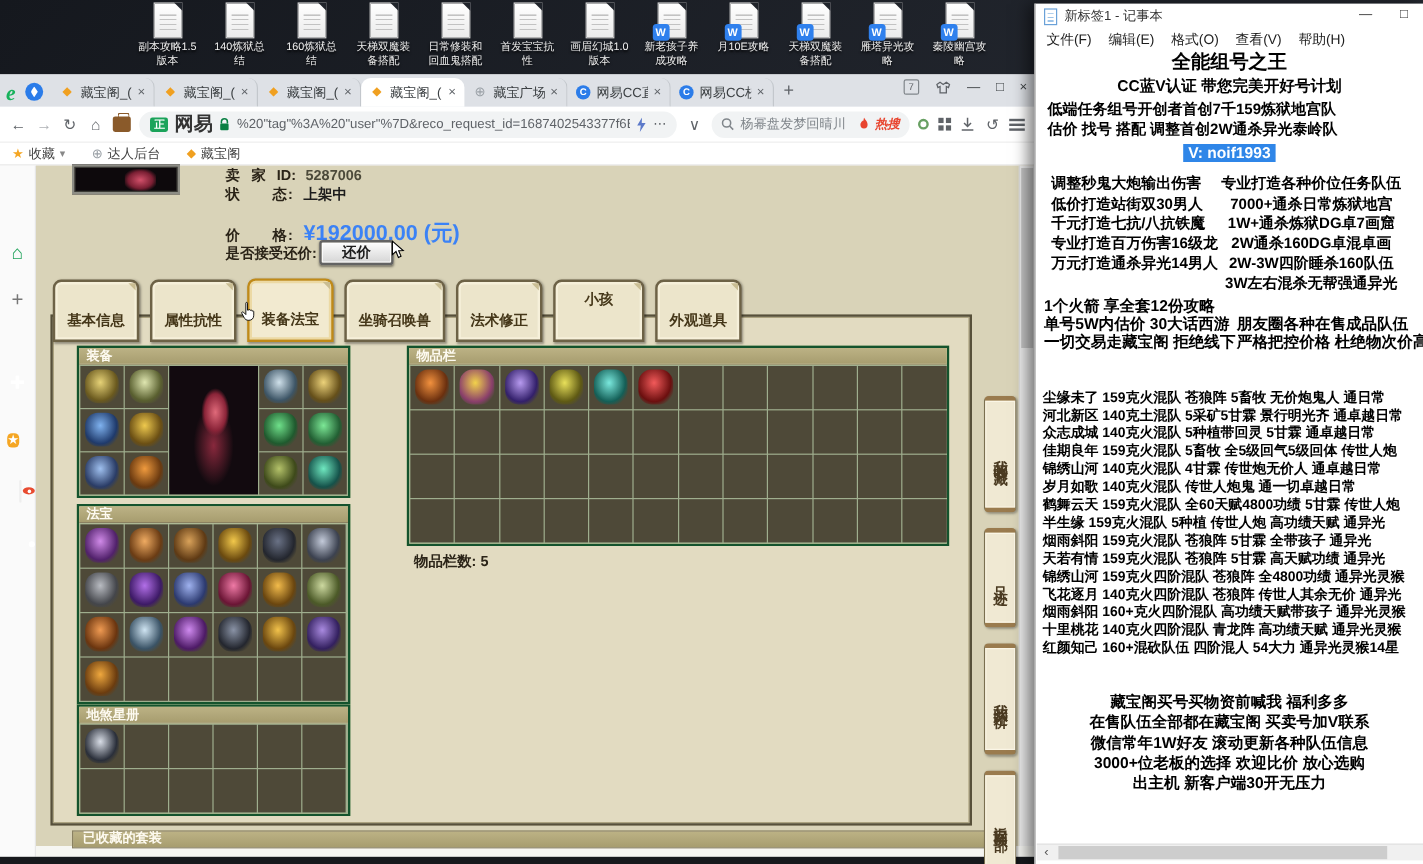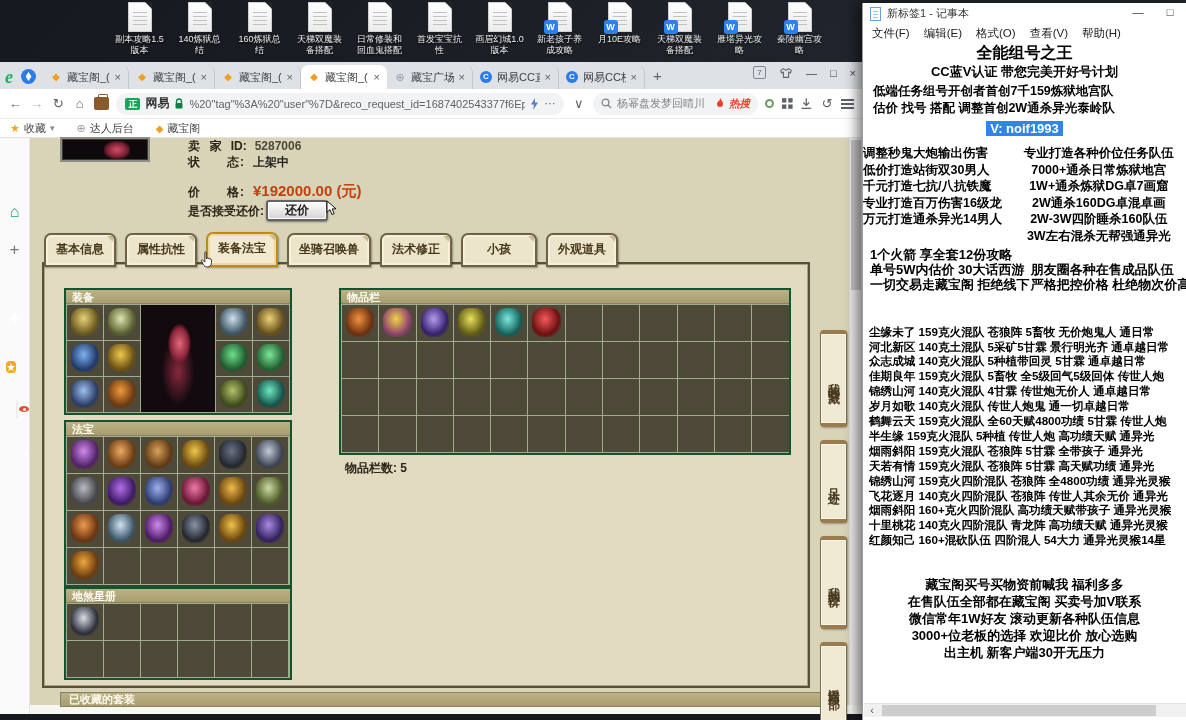--- a/index.html
+++ b/index.html
@@ -36,21 +36,21 @@
   .ext7{width:13px;height:13px;border:1px solid #80868b;border-radius:2px;font-size:8px;line-height:11px;text-align:center;color:#5f6368}
   .shirt{width:14px;height:12px}
 
   #addrbar{position:absolute;left:0;top:27px;width:100%;height:30px;background:#fff;display:flex;align-items:center;gap:7px;padding:0 8px;border-bottom:1px solid #ececec}
   .navic{color:#5f6368;font-size:13px;width:15px;text-align:center}
   .navic.fwd{color:#aeb1b5}
   .case{width:16px;height:13px;border-radius:2px;background:#8a5a2a;position:relative}
   .case::before{content:"";position:absolute;left:4px;top:-3px;width:8px;height:4px;border:1.5px solid #8a5a2a;border-bottom:none;border-radius:2px 2px 0 0}
   .urlpill{width:448px;height:22px;background:#f1f3f4;border-radius:11px;display:flex;align-items:center;gap:5px;padding:0 9px}
   .badge-zheng{background:#1ba35a;color:#fff;font-size:9px;font-weight:bold;padding:1px 3px;border-radius:2px;line-height:10px}
-  .badge-wy{font-size:12px;color:#333;font-weight:bold;white-space:nowrap}
+  .badge-wy{font-size:16px;color:#333;font-weight:bold;white-space:nowrap}
   .urltext{flex:1;font-size:11px;color:#5f6368;white-space:nowrap;overflow:hidden}
   .pill-ic{color:#5f6368;font-size:11px}
   .searchpill{width:170px;height:22px;background:#f1f3f4;border-radius:11px;display:flex;align-items:center;gap:5px;padding:0 8px}
   .query{flex:1;font-size:11px;color:#80868b;white-space:nowrap;overflow:hidden}
   .hot{color:#e8442e;font-style:italic;font-weight:bold;font-size:10.5px;white-space:nowrap}
   .dot-safe{width:9px;height:9px;border:2px solid #68a063;border-radius:50%}
   .menu3{width:13px;height:10px;border-top:2px solid #5f6368;border-bottom:2px solid #5f6368;position:relative}
   .menu3::before{content:"";position:absolute;left:0;right:0;top:2px;height:2px;background:#5f6368}
 
   #bmbar{position:absolute;left:0;top:57px;width:100%;height:19px;background:#fff;border-bottom:1px solid #e3e3e3;display:flex;align-items:center;gap:22px;padding:0 10px;font-size:11px;color:#444}
@@ -81,26 +81,26 @@
   #darkstrip{position:absolute;left:0;top:652px;width:862px;height:6px;background:#17191d}
 
   #thumb{position:absolute;left:60px;top:75px;width:90px;height:25px;background:#0d090c;border:2px solid #8d8d85;box-shadow:inset 0 0 0 1px #3a3a35}
   #thumb .blob{position:absolute;right:18px;top:2px;width:26px;height:18px;background:radial-gradient(ellipse at 50% 50%,#d2506a 0%,#7a1f33 55%,transparent 80%)}
 
   .info-row{position:absolute;left:188px;display:flex;gap:8px;font-weight:bold;font-size:12px;color:#2b2418;align-items:baseline}
   .ilabel{letter-spacing:1px;white-space:pre}
   .ikey{white-space:pre}
   .ival{color:#4c4a3a}
   .ival.plain{color:#1c1c1c}
-  .ival.price{color:#c2410c;font-size:15px}
+  .ival.price{color:#3b82f6;font-size:18px}
   #bargain-label{position:absolute;left:188px;top:141px;font-weight:bold;font-size:12px;color:#2b2418}
   #bargain-btn{position:absolute;left:266px;top:138px;width:62px;height:21px;background:linear-gradient(#fdfdfd,#d5d5d5);border:2px solid #636363;border-radius:3px;box-shadow:0 1px 2px rgba(0,0,0,.45),inset 0 0 0 1px #fff;font-weight:bold;font-size:12px;color:#1d1d1d;text-align:center;line-height:16px}
 
   #cbg-tabs{position:absolute;left:44px;top:171px;display:flex;gap:9px;z-index:3}
-  .ctab{position:relative;background:#ece5cb;border:2px solid #6d6246;border-radius:7px 7px 0 0;box-shadow:inset 0 0 0 2px #f6f0da,1px 1px 2px rgba(0,0,0,.35);padding:6px 10px 5px;font-size:12px;font-weight:bold;color:#453719;min-width:62px;text-align:center}
+  .ctab{position:relative;background:#ece5cb;border:2px solid #6d6246;border-radius:7px 7px 0 0;box-shadow:inset 0 0 0 2px #f6f0da,1px 1px 2px rgba(0,0,0,.35);padding:24px 10px 5px;font-size:12px;font-weight:bold;color:#453719;min-width:62px;text-align:center}
   .ctab::after{content:"";position:absolute;right:1px;top:1px;border-top:6px solid #c9bd93;border-left:6px solid transparent}
   .ctab.active{background:#f2ead0;border-color:#c08a18;box-shadow:inset 0 0 0 2px #ecd9a4,1px 1px 2px rgba(0,0,0,.35);padding-bottom:8px;margin-top:-1px;z-index:4}
 
   #panel{position:absolute;left:42px;top:200px;width:768px;height:426px;background:#e2dbc1;border:2px solid #57503a;box-shadow:inset 0 0 0 1px #aca380}
 
   .sect{position:absolute;border:2px solid #14532d;background:#fef9c3}
   .sect-h{height:14px;background:linear-gradient(#bcb285,#a79d6f);color:#fdfaf0;font-size:11px;font-weight:bold;line-height:14px;padding-left:6px;border-bottom:1px solid #8a8161}
   .grid{display:grid;gap:1px;background:#9fae8e;padding:1px}
   .cell{background:#4e4938;position:relative}
   .itemicon{position:absolute;left:11%;top:9%;width:78%;height:80%;border-radius:38%}
@@ -128,21 +128,21 @@
   .np-ctl span{width:32px;height:21px;text-align:center;line-height:19px;font-size:11px;color:#333}
   .np-menu{height:19px;display:flex;gap:14px;padding-left:9px;font-size:11.5px;color:#1d1d1d;align-items:center}
   #np-body{position:absolute;left:0;top:40px;right:0;bottom:22px;overflow:hidden;font-weight:bold;color:#000}
   .np-head{text-align:center;font-size:16px;line-height:20px}
   .np-sub{text-align:center;font-size:13px;line-height:17px}
   #np-intro{margin-top:3px}
   .introrow{display:flex;padding:0 10px;font-size:12.5px;line-height:17px}
   .np-vid{text-align:center;margin-top:2px;height:16px}
   .np-vid span{background:#2f86e8;color:#fff;font-size:13px;padding:0 4px;line-height:16px}
   #np-services{margin-top:10px}
-  .svcrow{display:flex;padding:0 0;font-size:12.5px;line-height:16.5px}
+  .svcrow{display:flex;padding:0 13px;font-size:12.5px;line-height:16.5px}
   .svcrow .l{width:46%;text-align:left;white-space:nowrap}
   .svcrow .r{width:54%;text-align:center;white-space:nowrap}
   #np-promo{margin-top:3px}
   .promorow{display:flex;padding:0 7px;font-size:13px;line-height:15.2px}
   .promorow .l{width:52%;text-align:left;white-space:nowrap}
   .promorow .r{width:48%;text-align:left;white-space:nowrap}
   #np-teams{margin-top:32px;padding-left:6px}
   .teamline{font-size:11.6px;line-height:14.9px;white-space:nowrap}
   #np-foot{margin-top:28px;text-align:center}
   .footline{font-size:13px;line-height:17px;white-space:nowrap}

